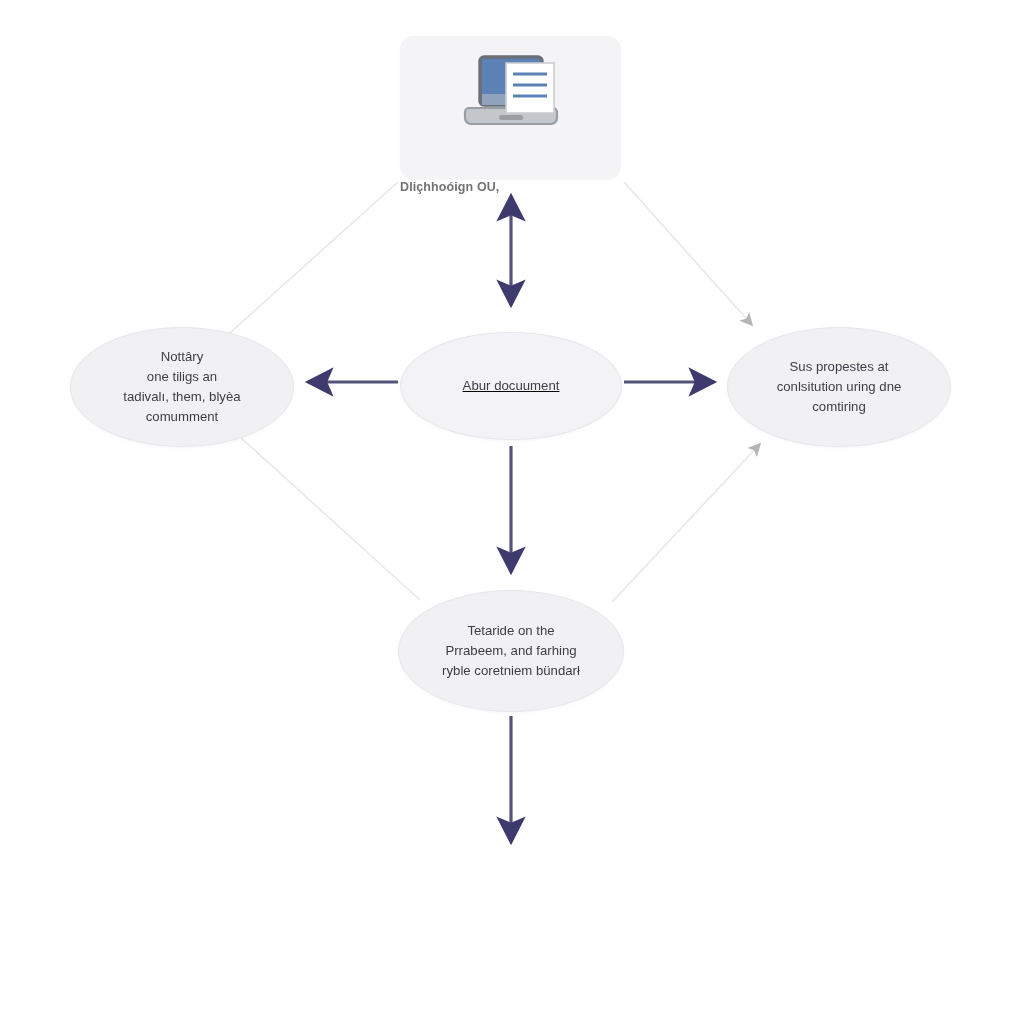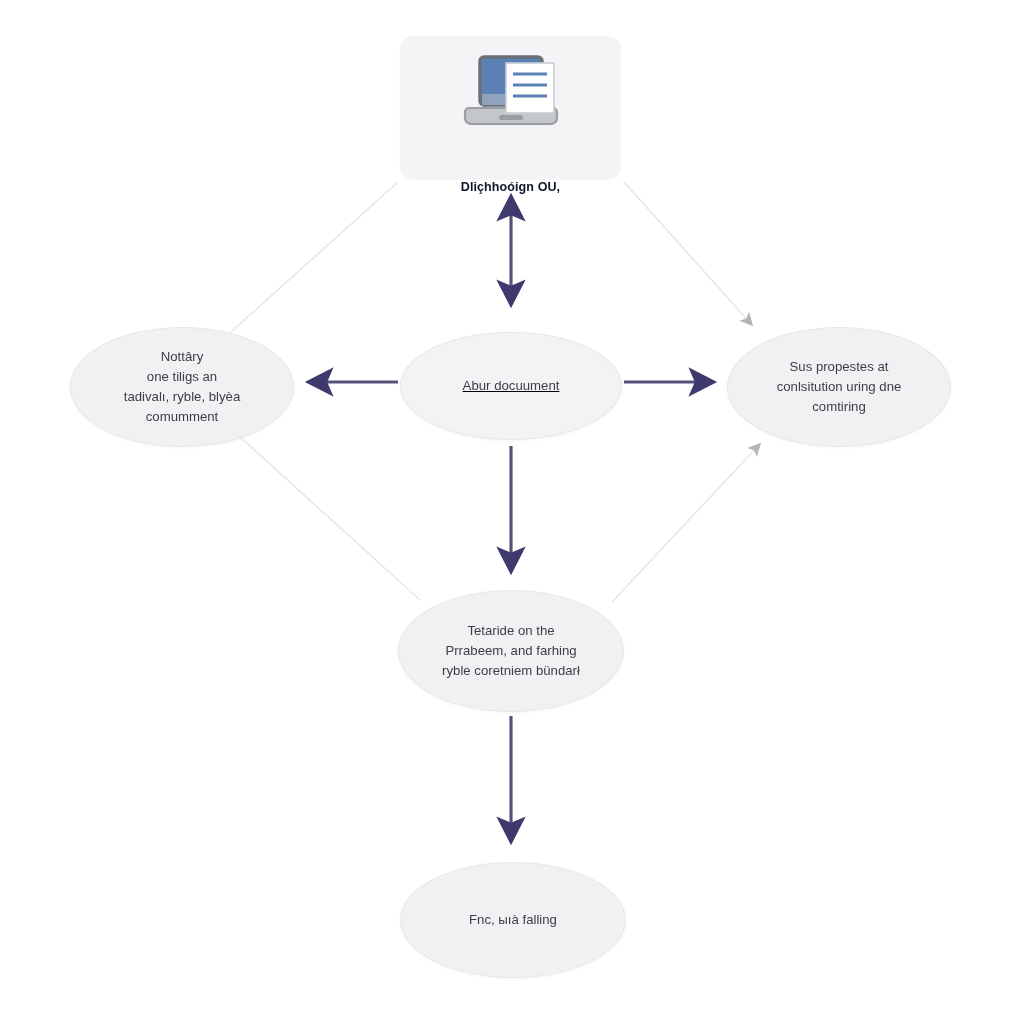--- a/index.html
+++ b/index.html
@@ -44,24 +44,24 @@
     top: 18px;
     transform: translateX(-50%);
     width: 104px;
     height: 82px;
   }
   .card-label {
     position: absolute;
     left: 0;
     right: 0;
     top: 144px;
-    text-align: center;
+    text-align: left;
     font-size: 12.5px;
     font-weight: bold;
-    color: #0f172a;
+    color: #737373;
     letter-spacing: 0.1px;
   }
 
   
   .node {
     position: absolute;
     border-radius: 50%;
     background: #f1f1f4;
     border: 1px solid #e7e7ec;
     box-shadow: 0 1px 3px rgba(110,110,135,0.06);
@@ -140,37 +140,34 @@
         <line x1="54" y1="31" x2="88" y2="31"></line>
         <line x1="54" y1="42" x2="88" y2="42"></line>
       </g>
     </svg>
     <div class="card-label">Dliçhhoóign OU,</div>
   </div>
 
   <div class="node node-left">
     <div class="node-text">Nottâry
 one tiligs an
-tadivalı, ryble, blyèa
+tadivalı, them, blyèa
 comumment</div>
   </div>
 
   <div class="node node-center">
     <div class="node-text">Abur docuument</div>
   </div>
 
   <div class="node node-right">
     <div class="node-text">Sus propestes at
 conlsitution uring dne
 comtiring</div>
   </div>
 
   <div class="node node-process">
     <div class="node-text">Tetaride on the
 Prrabeem, and farhing
 ryble coretniem bündarł</div>
   </div>
 
-  <div class="node node-end">
-    <div class="node-text">Fnc, ыıà falling</div>
-  </div>
 
 </div>
 
 </body></html>

